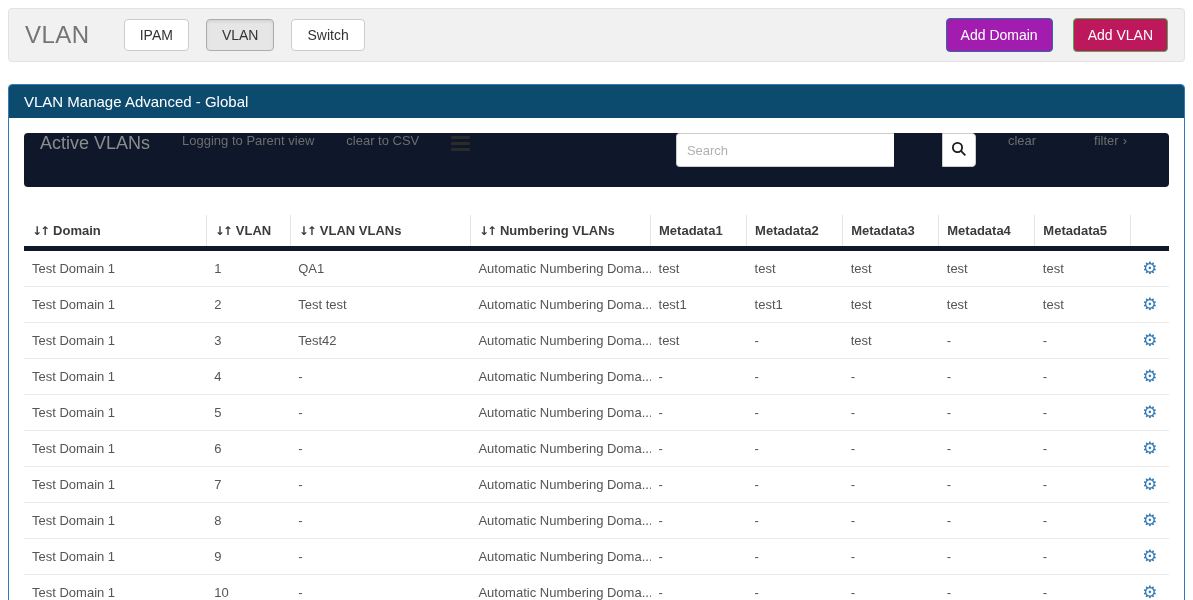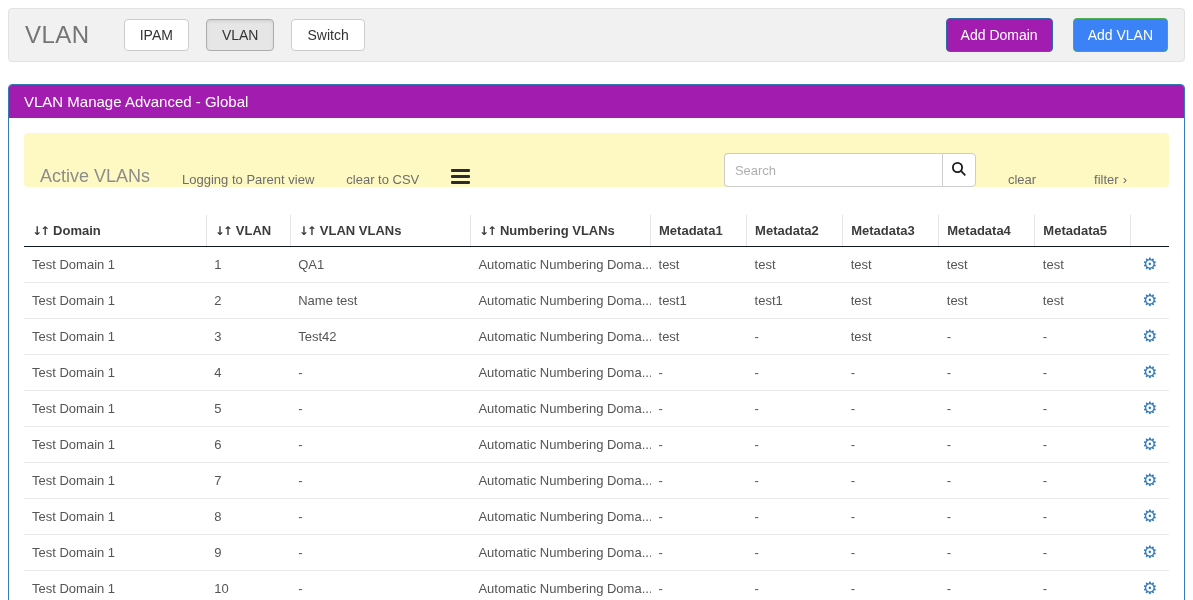--- a/index.html
+++ b/index.html
@@ -19,64 +19,64 @@
     border: 1px solid #ccc; border-radius: 4px;
     padding: 7px 15px; cursor: pointer; font-family: inherit;
   }
   .nav-btn.active { background: #e6e6e6; border-color: #adadad; box-shadow: inset 0 2px 3px rgba(0,0,0,.08); }
   .navbar-spacer { flex: 1; }
   .btn-primary, .btn-success {
     font-size: 14px; color: #fff; border-radius: 4px; padding: 8px 14px;
     cursor: pointer; font-family: inherit; border: 1px solid transparent;
   }
   .btn-primary { background: #a21caf; border-color: #2e6da4; margin-right: 20px; }
-  .btn-success { background: #3b82f6; border-color: #4cae4c; }
+  .btn-success { background: #be185d; border-color: #4cae4c; }
 
   
   .panel {
     margin: 22px 8px 0 8px; border: 1px solid #337ab7;
     border-radius: 4px 4px 0 0; min-height: 560px; background: #fff;
   }
   .panel-heading {
-    background: #a21caf; color: #fff; font-size: 15px;
+    background: #0c4a6e; color: #fff; font-size: 15px;
     padding: 8px 15px; border-radius: 3px 3px 0 0; height: 33px;
   }
   .panel-body { padding: 15px; }
 
   
   .toolbar {
-    background: #fef9c3; border-radius: 4px; height: 54px;
-    display: flex; align-items: flex-end; padding: 0 16px; margin-bottom: 28px;
+    background: #0f172a; border-radius: 4px; height: 54px;
+    display: flex; align-items: flex-start; padding: 0 16px; margin-bottom: 28px;
   }
   .toolbar-heading { font-size: 18px; color: #8c8c8c; margin-right: 32px; }
   .toolbar-link { font-size: 13px; color: #6d6d6d; margin-right: 32px; cursor: pointer; text-decoration: none; }
   .hamburger { width: 19px; cursor: pointer; display: inline-block; }
   .hamburger span { display: block; height: 3px; background: #2b2b2b; margin: 3px 0; border-radius: 1px; }
   .toolbar-spacer { flex: 1; }
-  .search-group { display: flex; }
+  .search-group { display: flex; gap: 48px; }
   .search-input {
     width: 218px; height: 34px; border: 1px solid #ccc; border-right: none;
     border-radius: 4px 0 0 4px; padding: 0 10px; font-size: 13px; color: #555;
     font-family: inherit; background: #fff; outline: none;
   }
   .search-input::placeholder { color: #b0b0b0; }
   .search-btn {
     width: 34px; height: 34px; background: #fff; border: 1px solid #ccc;
     border-radius: 0 4px 4px 0; cursor: pointer;
     display: flex; align-items: center; justify-content: center;
   }
   .clear-link { margin-left: 32px; }
   .filter-link { margin-left: 26px; margin-right: 26px; }
   .chevron { font-size: 13px; color: #6d6d6d; margin-left: 4px; }
 
   
   table { width: 100%; border-collapse: collapse; table-layout: fixed; }
   th {
     text-align: left; font-size: 13px; font-weight: bold; color: #3b3b3b;
-    padding: 8px 8px; border-bottom: 1px solid #0f172a; border-right: 1px solid #e4e4e4;
+    padding: 8px 8px; border-bottom: 5px solid #0f172a; border-right: 1px solid #e4e4e4;
     white-space: nowrap; overflow: hidden;
   }
   th:last-child { border-right: none; }
   .sort-icon { letter-spacing: -2px; margin-right: 5px; font-family: "DejaVu Sans", sans-serif; font-size: 12px; cursor: pointer; }
   td {
     font-size: 13px; color: #555; padding: 10px 8px;
     border-bottom: 1px solid #e9e9e9; white-space: nowrap; overflow: hidden;
   }
   td.gear-cell { text-align: center; padding: 6px 4px; }
   .gear {
@@ -167,21 +167,21 @@
     <td>test</td>
     <td>test</td>
     <td class="gear-cell">
       <span class="gear">⚙</span>
     </td>
   </tr>
 
   <tr>
     <td>Test Domain 1</td>
     <td>2</td>
-    <td>Name test</td>
+    <td>Test test</td>
     <td>Automatic Numbering Doma...</td>
     <td>test1</td>
     <td>test1</td>
     <td>test</td>
     <td>test</td>
     <td>test</td>
     <td class="gear-cell">
       <span class="gear">⚙</span>
     </td>
   </tr>

